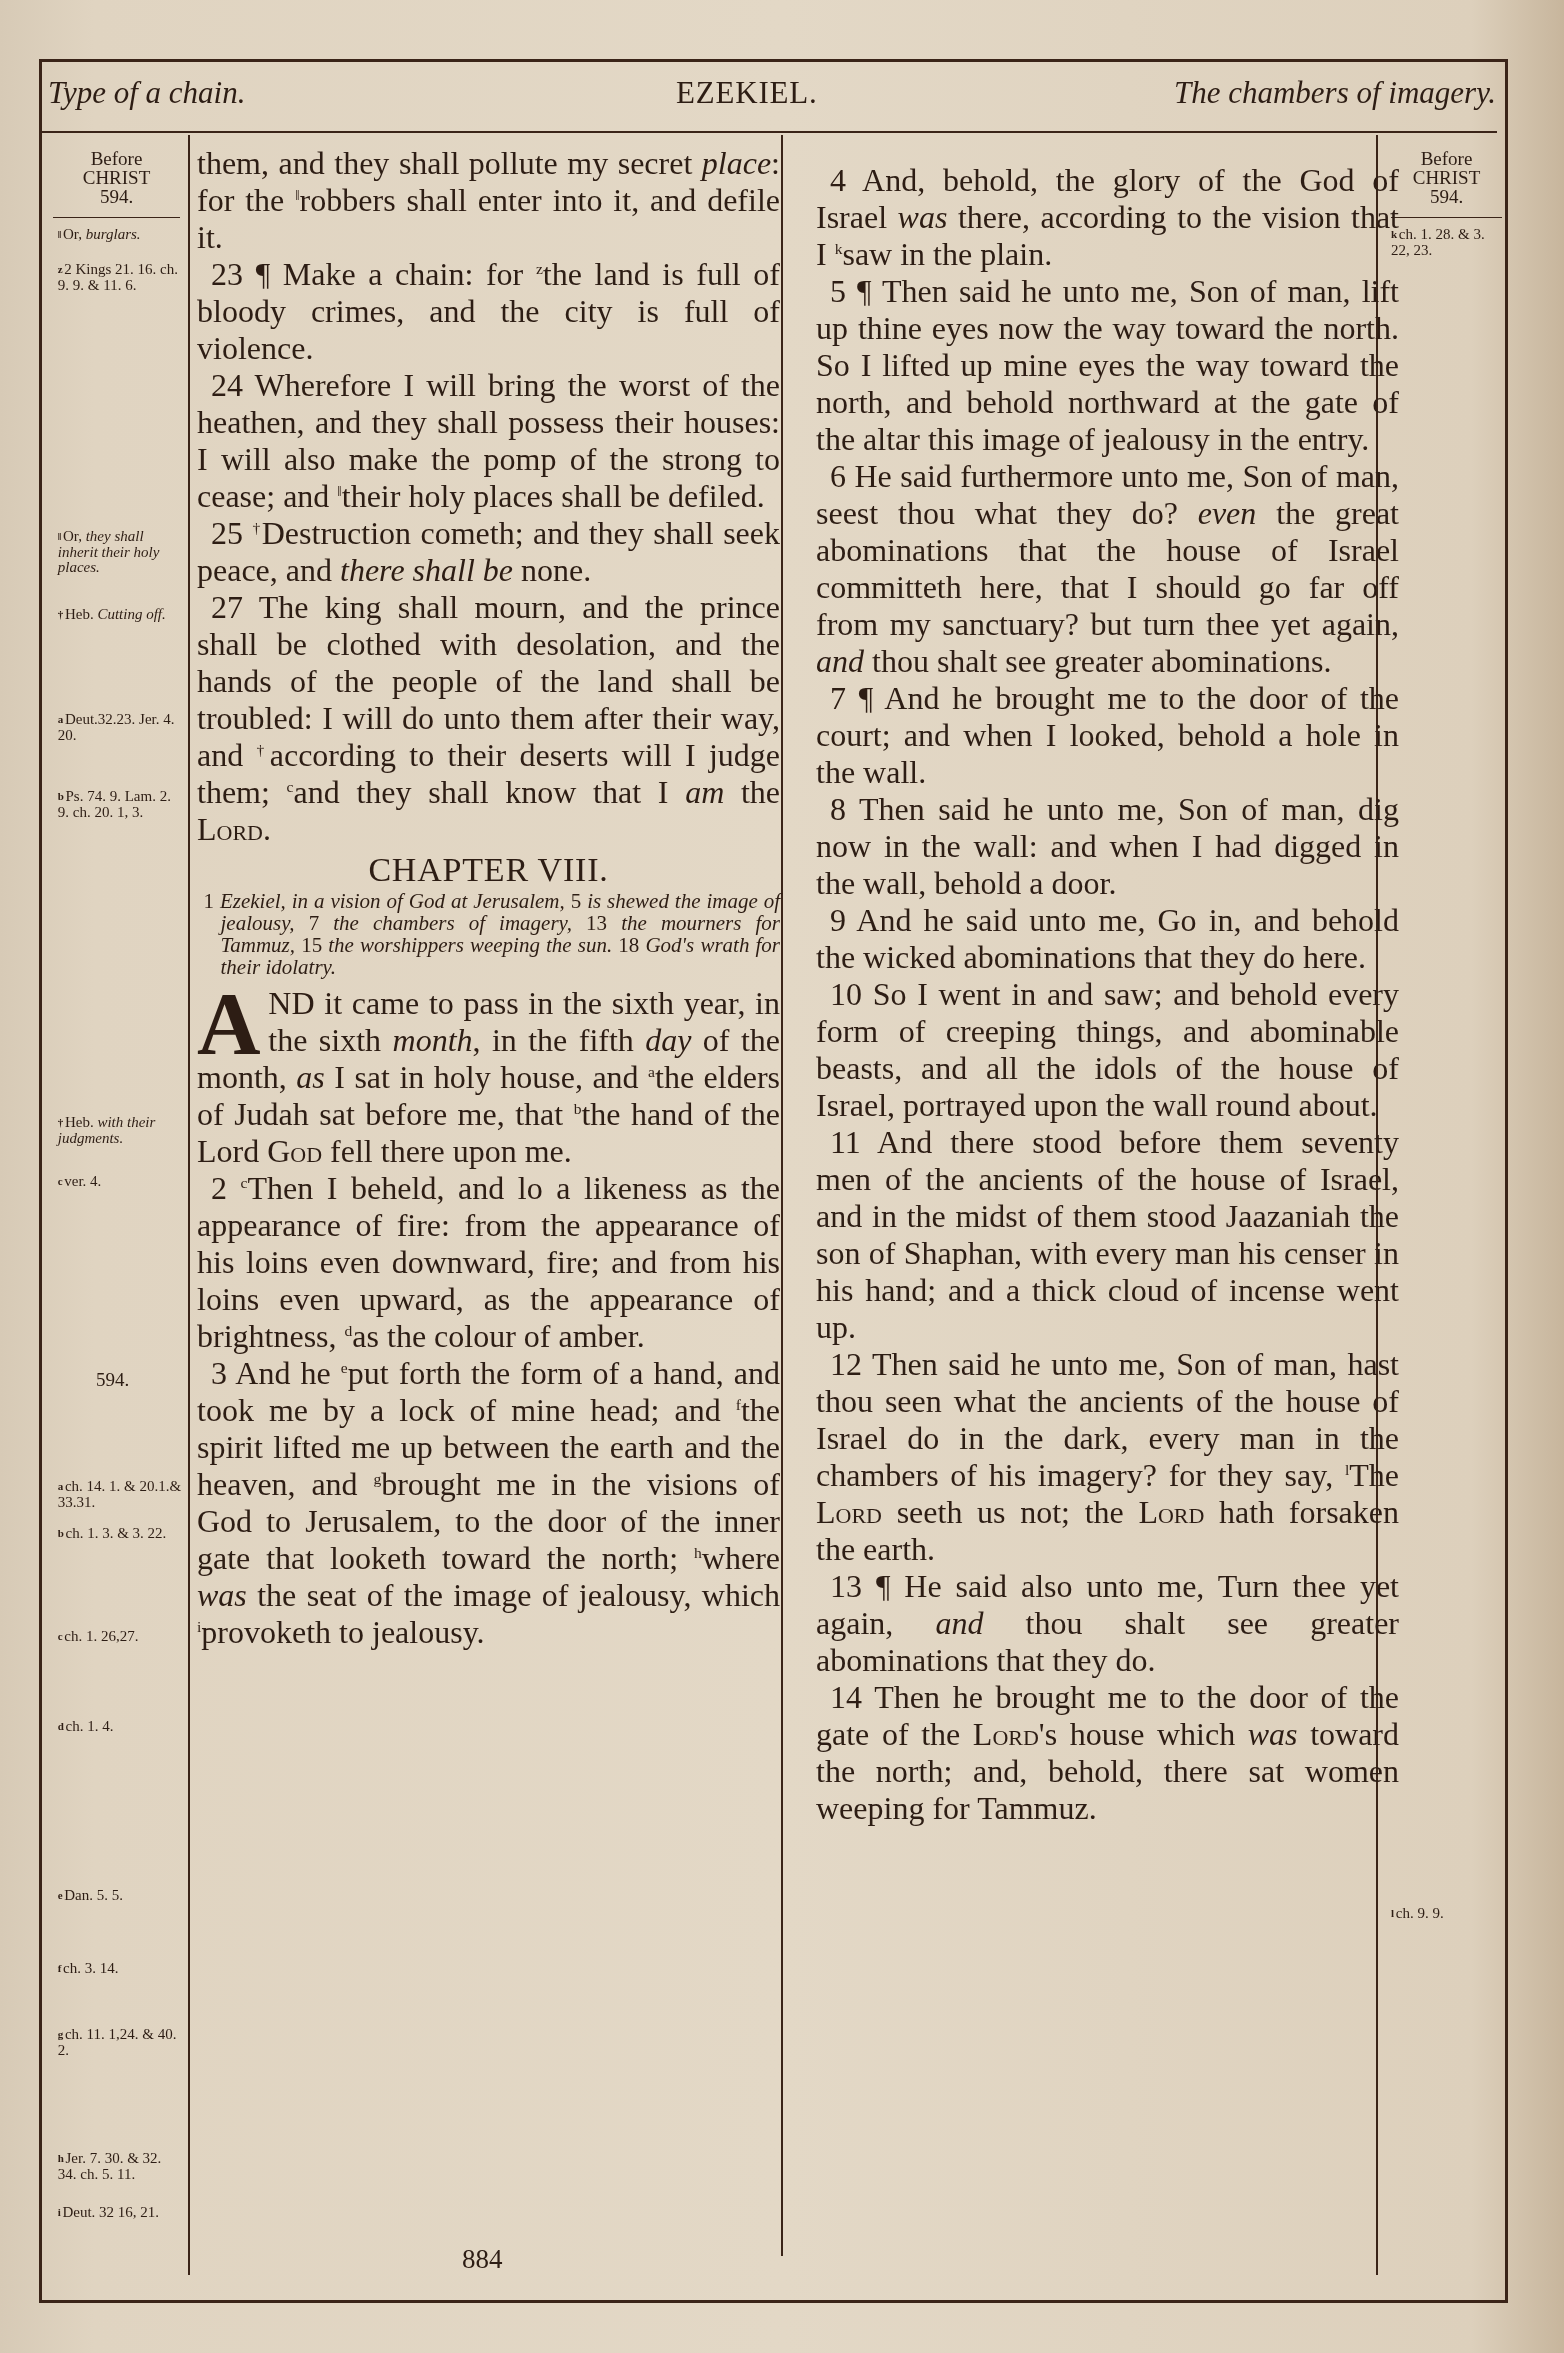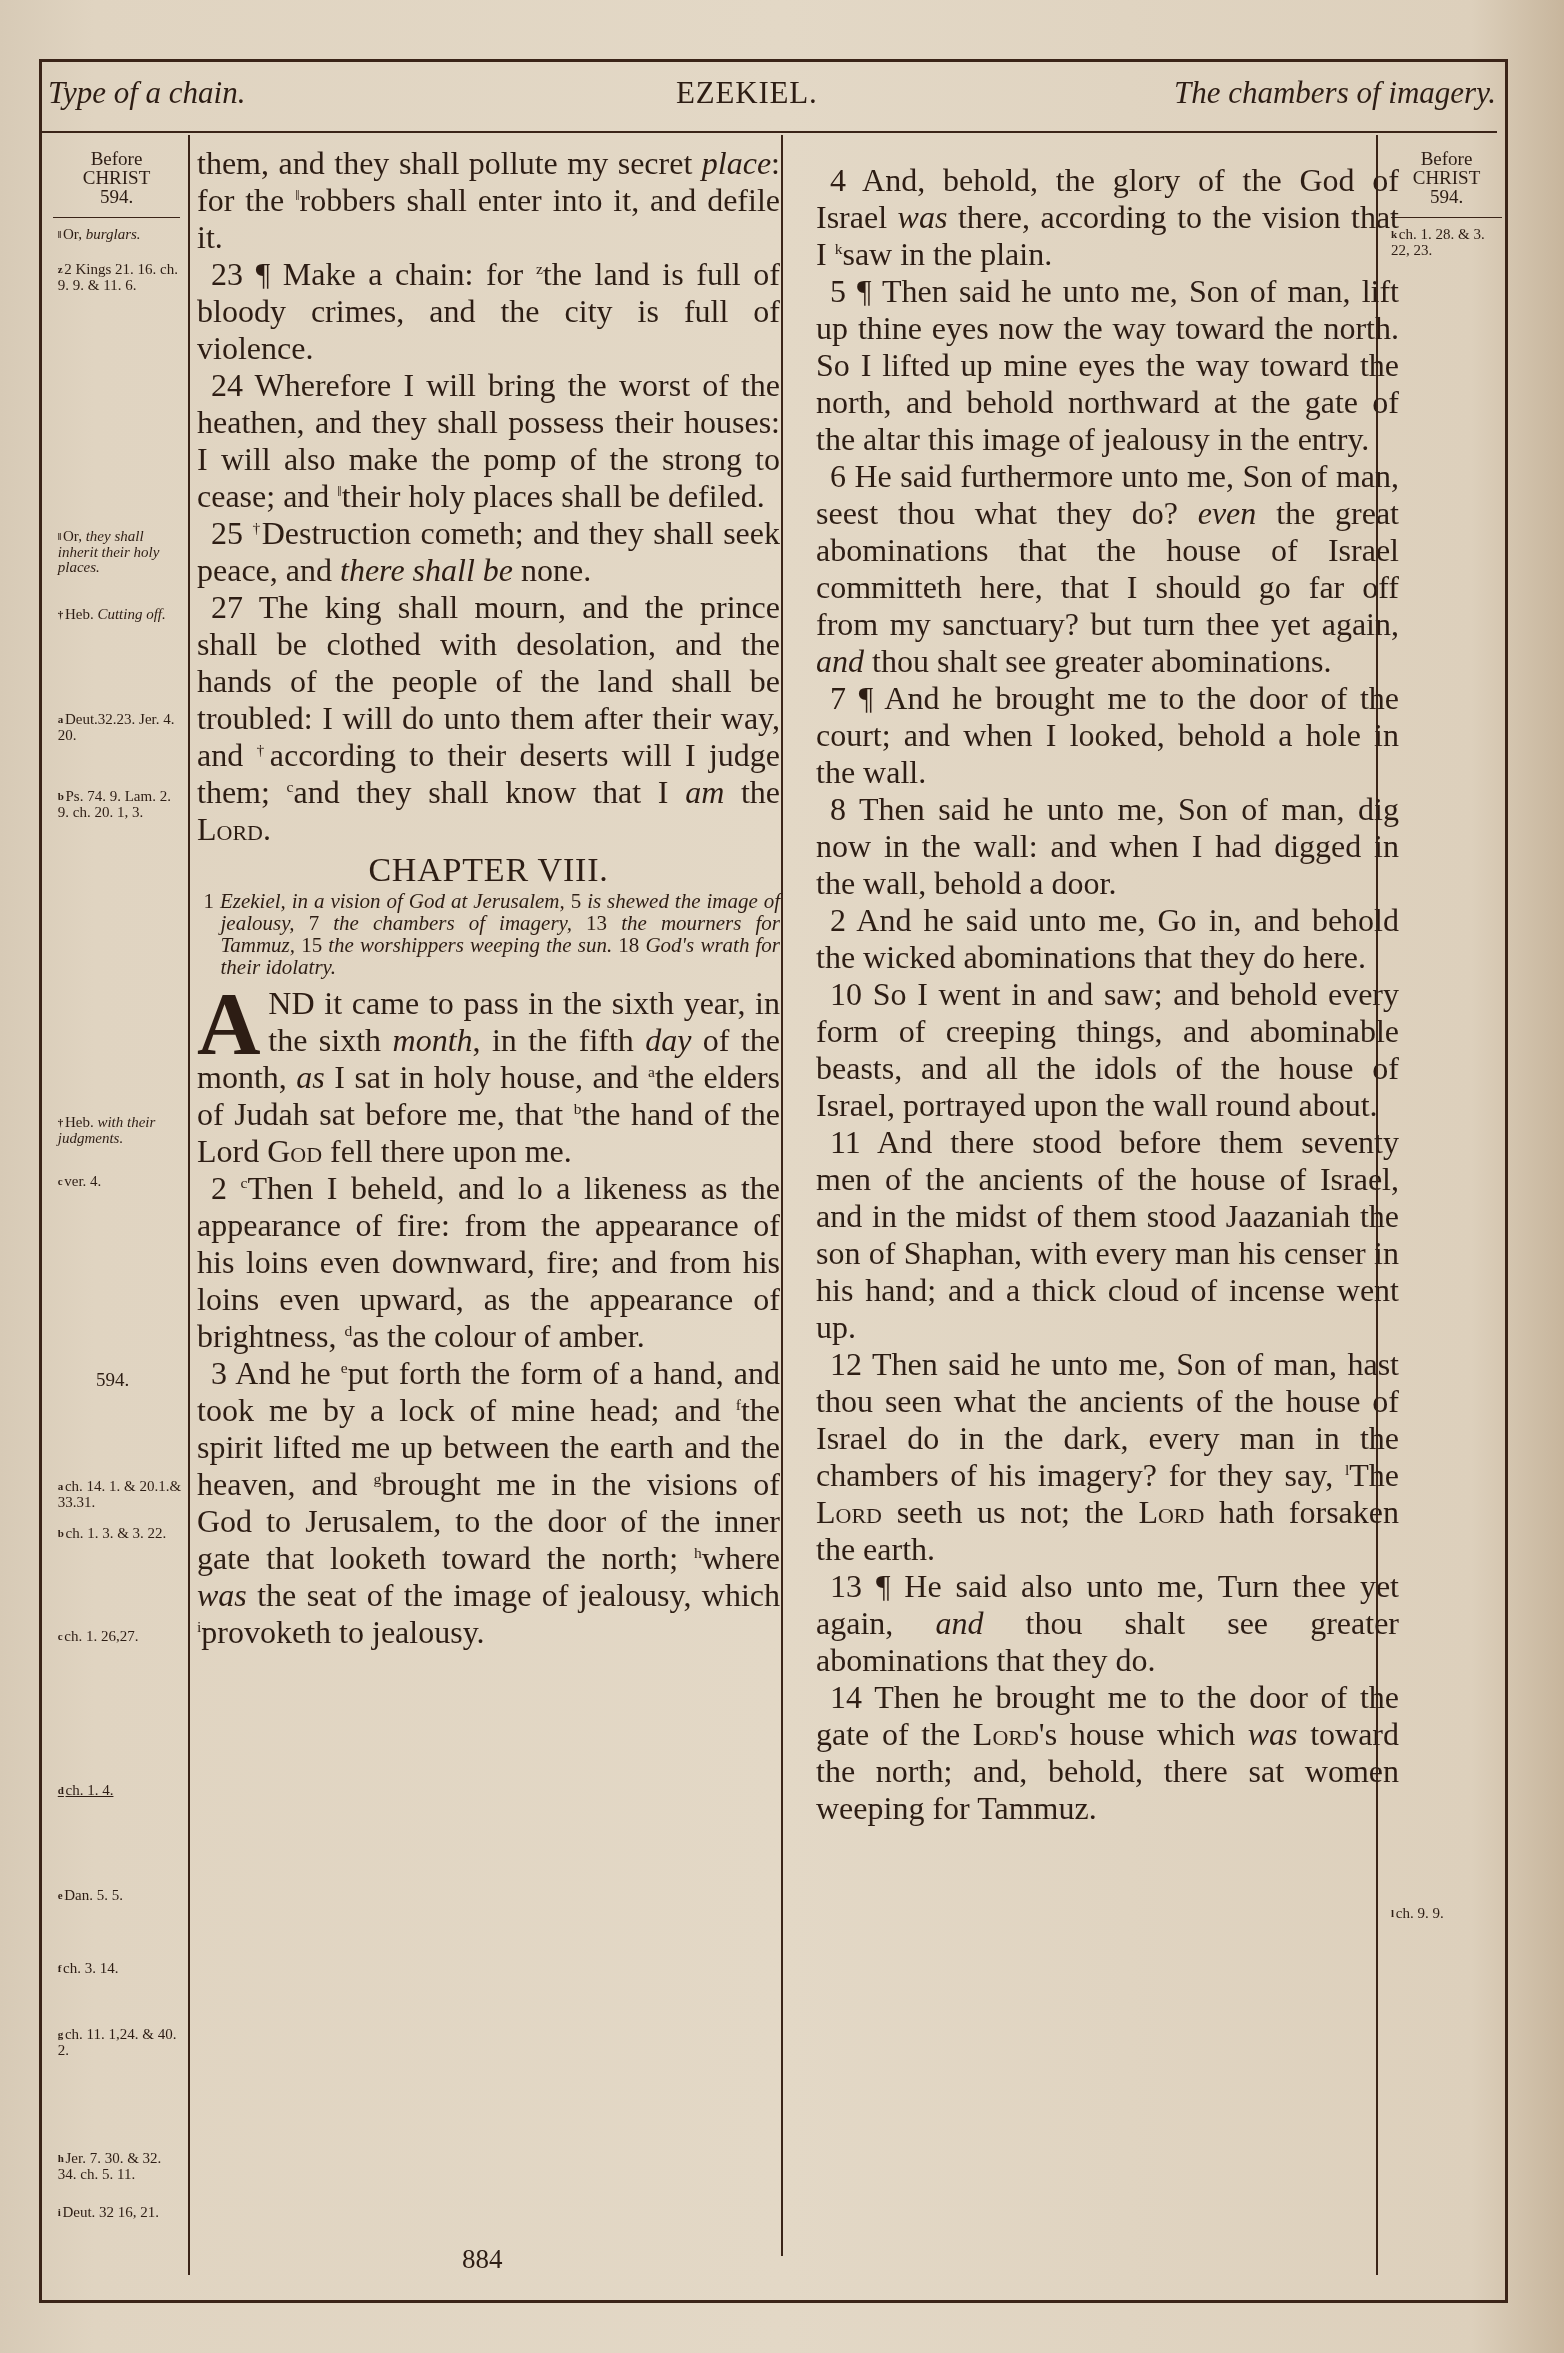--- a/index.html
+++ b/index.html
@@ -90,21 +90,21 @@
   <div class="note" style="top:380px; left:7.8px;"><span class="mk">‖</span><span>Or,</span> <i>they shall inherit their holy places.</i></div>
   <div class="note" style="top:458px; left:7.8px;"><span class="mk">†</span><span>Heb.</span> <i>Cutting off.</i></div>
   <div class="note" style="top:563px; left:7.8px;"><span class="mk">a</span><span>Deut.32.23. Jer. 4. 20.</span></div>
   <div class="note" style="top:640px; left:7.8px;"><span class="mk">b</span><span>Ps. 74. 9. Lam. 2. 9. ch. 20. 1, 3.</span></div>
   <div class="note" style="top:966px; left:7.8px;"><span class="mk">†</span><span>Heb.</span> <i>with their judgments.</i></div>
   <div class="note" style="top:1025px; left:7.8px;"><span class="mk">c</span><span>ver. 4.</span></div>
   <div class="era" style="position:absolute; top:1221px; left:31px; width:63px;">594.</div>
   <div class="note" style="top:1330px; left:7.8px;"><span class="mk">a</span><span>ch. 14. 1. &amp; 20.1.&amp; 33.31.</span></div>
   <div class="note" style="top:1377px; left:7.8px;"><span class="mk">b</span><span>ch. 1. 3. &amp; 3. 22.</span></div>
   <div class="note" style="top:1480px; left:7.8px;"><span class="mk">c</span><span>ch. 1. 26,27.</span></div>
-  <div class="note" style="top:1634px; left:7.8px;text-decoration:underline;"><span class="mk">d</span><span>ch. 1. 4.</span></div>
+  <div class="note" style="top:1570px; left:7.8px;"><span class="mk">d</span><span>ch. 1. 4.</span></div>
   <div class="note" style="top:1739px; left:7.8px;"><span class="mk">e</span><span>Dan. 5. 5.</span></div>
   <div class="note" style="top:1812px; left:7.8px;"><span class="mk">f</span><span>ch. 3. 14.</span></div>
   <div class="note" style="top:1878px; left:7.8px;"><span class="mk">g</span><span>ch. 11. 1,24. &amp; 40. 2.</span></div>
   <div class="note" style="top:2002px; left:7.8px;"><span class="mk">h</span><span>Jer. 7. 30. &amp; 32. 34. ch. 5. 11.</span></div>
   <div class="note" style="top:2056px; left:7.8px;"><span class="mk">i</span><span>Deut. 32 16, 21.</span></div>
 </div>
 
 <div class="margin" style="left:1388px; top:149px; width:117px; height:2128px;">
   <div class="era">
     <div>Before</div>
@@ -137,21 +137,21 @@
   <p class="v"><span>2 </span><sup>c</sup><span>Then I beheld, and lo a likeness as the appearance of fire: from the appearance of his loins even downward, fire; and from his loins even upward, as the appearance of brightness, </span><sup>d</sup><span>as the colour of amber.</span></p>
   <p class="v"><span>3 And he </span><sup>e</sup><span>put forth the form of a hand, and took me by a lock of mine head; and </span><sup>f</sup><span>the spirit lifted me up between the earth and the heaven, and </span><sup>g</sup><span>brought me in the visions of God to Jerusalem, to the door of the inner gate that looketh toward the north; </span><sup>h</sup><span>where </span><i>was</i><span> the seat of the image of jealousy, which </span><sup>i</sup><span>provoketh to jealousy.</span></p>
 </div>
 
 <div class="col" style="left:816px;margin-top:17px;">
   <p class="v"><span>4 And, behold, the glory of the God of Israel </span><i>was</i><span> there, according to the vision that I </span><sup>k</sup><span>saw in the plain.</span></p>
   <p class="v"><span>5 ¶ Then said he unto me, Son of man, lift up thine eyes now the way toward the north. So I lifted up mine eyes the way toward the north, and behold northward at the gate of the altar this image of jealousy in the entry.</span></p>
   <p class="v"><span>6 He said furthermore unto me, Son of man, seest thou what they do? </span><i>even</i><span> the great abominations that the house of Israel committeth here, that I should go far off from my sanctuary? but turn thee yet again, </span><i>and</i><span> thou shalt see greater abominations.</span></p>
   <p class="v"><span>7 ¶ And he brought me to the door of the court; and when I looked, behold a hole in the wall.</span></p>
   <p class="v"><span>8 Then said he unto me, Son of man, dig now in the wall: and when I had digged in the wall, behold a door.</span></p>
-  <p class="v"><span>2 And he said unto me, Go in, and behold the wicked abominations that they do here.</span></p>
+  <p class="v"><span>9 And he said unto me, Go in, and behold the wicked abominations that they do here.</span></p>
   <p class="v"><span>10 So I went in and saw; and behold every form of creeping things, and abominable beasts, and all the idols of the house of Israel, portrayed upon the wall round about.</span></p>
   <p class="v"><span>11 And there stood before them seventy men of the ancients of the house of Israel, and in the midst of them stood Jaazaniah the son of Shaphan, with every man his censer in his hand; and a thick cloud of incense went up.</span></p>
   <p class="v"><span>12 Then said he unto me, Son of man, hast thou seen what the ancients of the house of Israel do in the dark, every man in the chambers of his imagery? for they say, </span><sup>l</sup><span>The </span><span class="sc">Lord</span><span> seeth us not; the </span><span class="sc">Lord</span><span> hath forsaken the earth.</span></p>
   <p class="v"><span>13 ¶ He said also unto me, Turn thee yet again, </span><i>and</i><span> thou shalt see greater abominations that they do.</span></p>
   <p class="v"><span>14 Then he brought me to the door of the gate of the </span><span class="sc">Lord</span><span>'s house which </span><i>was</i><span> toward the north; and, behold, there sat women weeping for Tammuz.</span></p>
 </div>
 
 <div class="pagenum">884</div>
 
 

